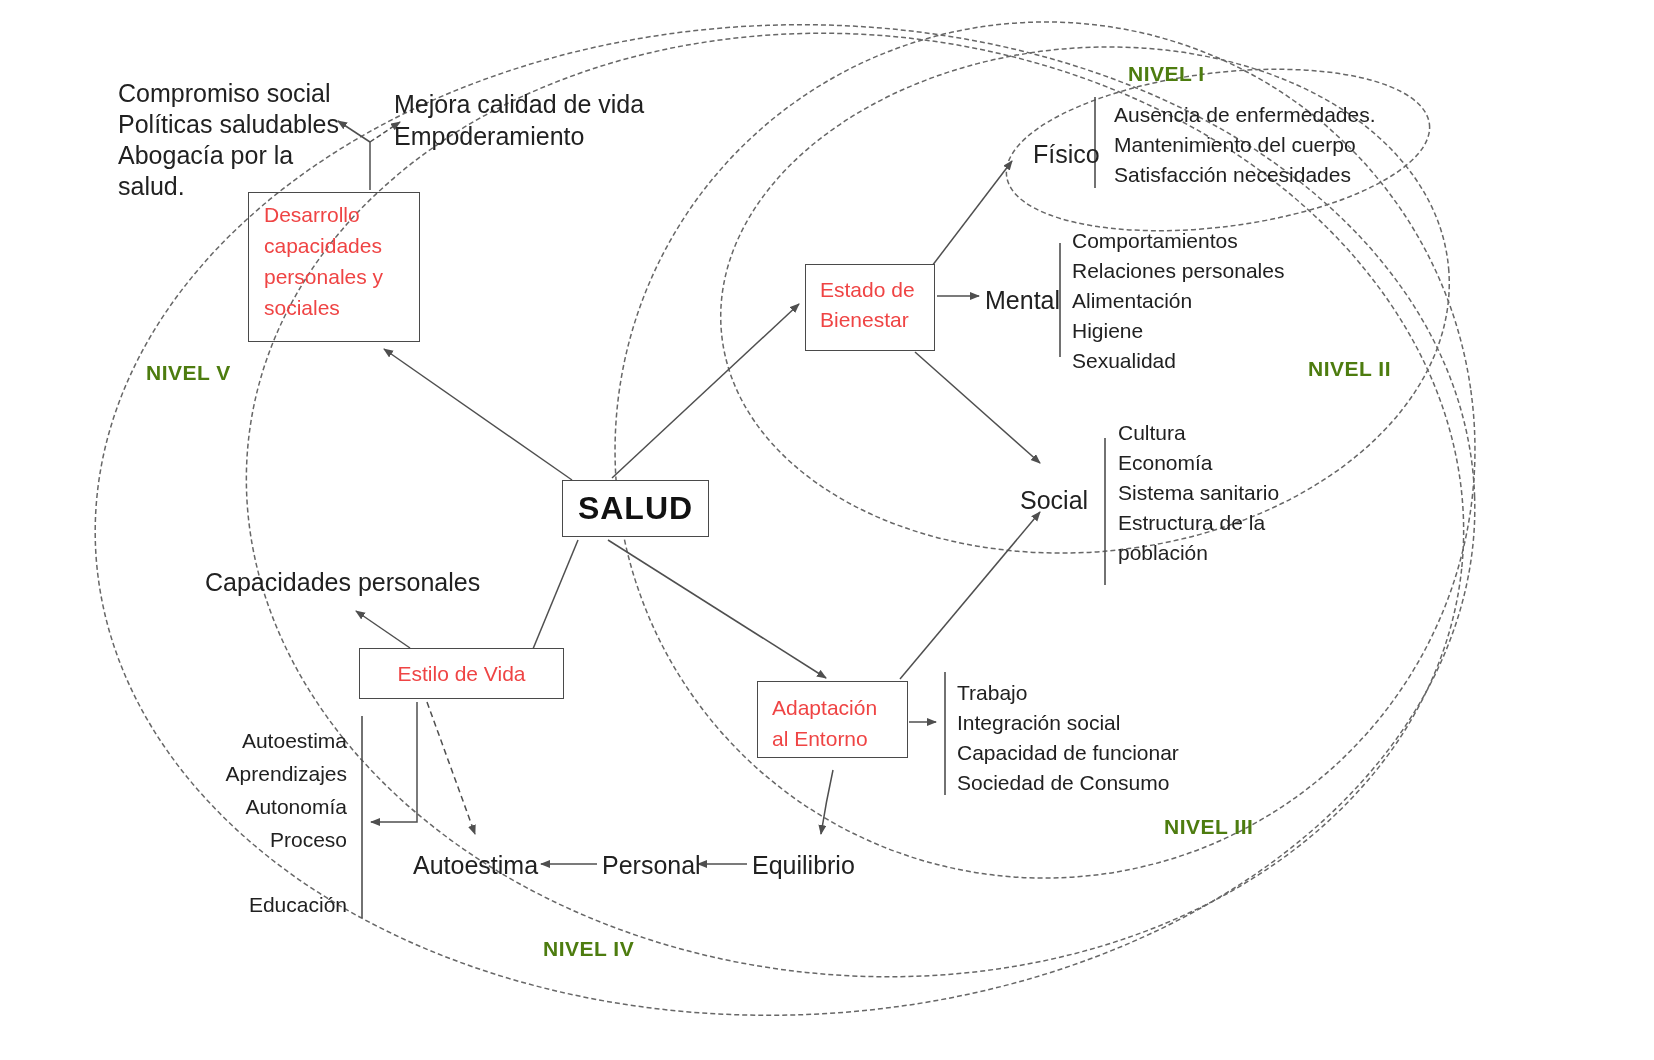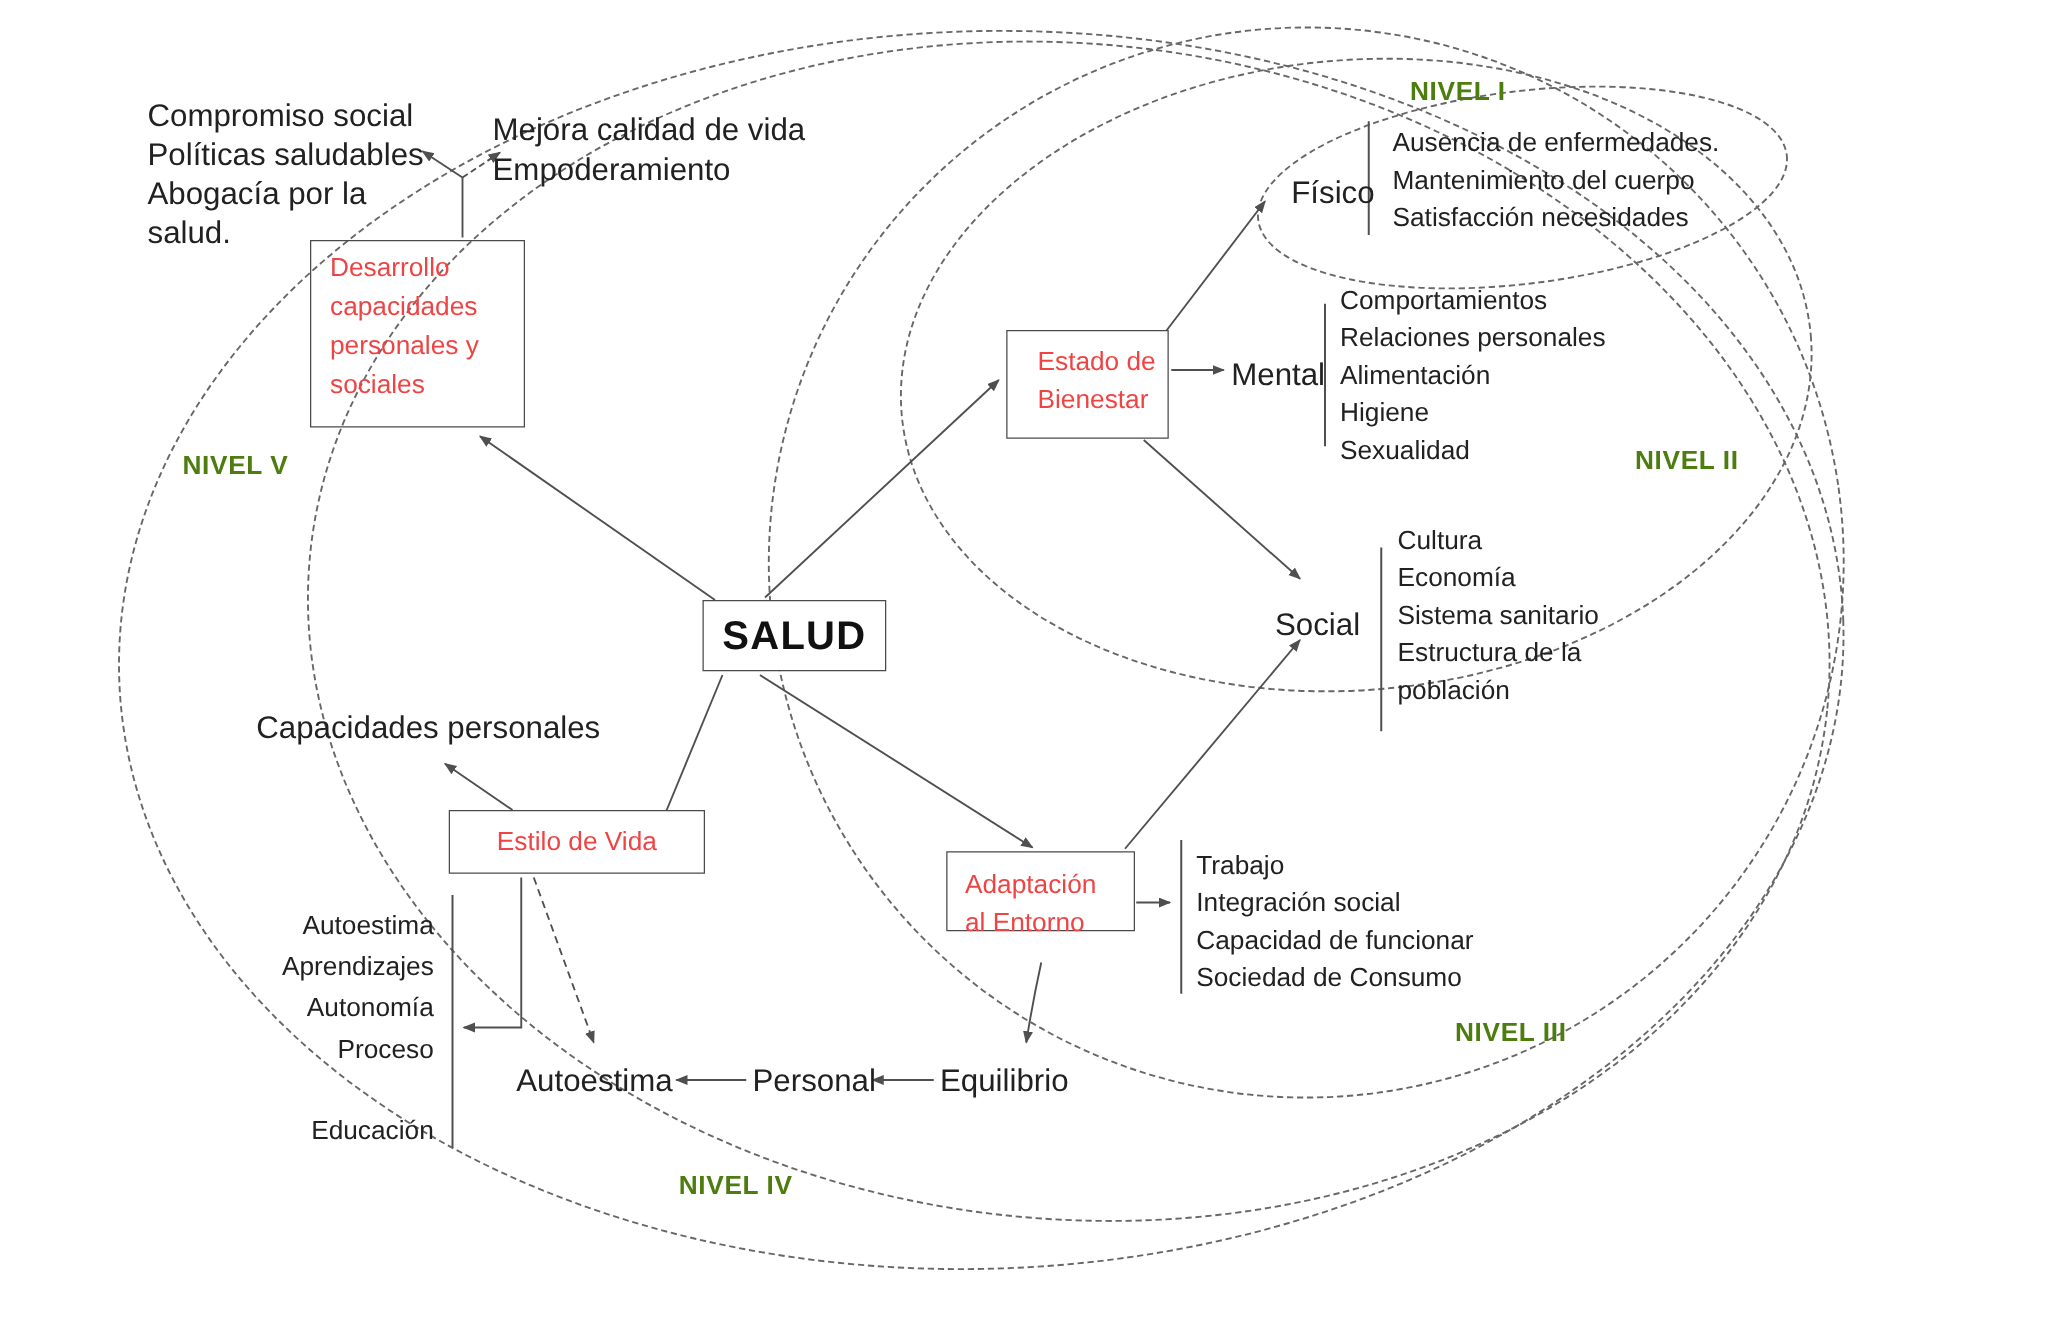--- a/index.html
+++ b/index.html
@@ -84,30 +84,30 @@
     <div>Desarrollo</div>
     <div>capacidades</div>
     <div>personales y</div>
     <div>sociales</div>
   </div>
 
   <div class="node center-text" style="left:518px;top:480px;width:147px;height:57px;font-weight:bold;font-size:32px;letter-spacing:1px;color:#111;">
     <span>SALUD</span>
   </div>
 
-  <div class="node" style="left:805px;top:264px;width:130px;height:87px;padding:10px 0 0 24px;line-height:30px;">
+  <div class="node" style="left:805px;top:264px;width:130px;height:87px;padding:10px 0 0 14px;line-height:30px;">
     <div>Estado de</div>
     <div>Bienestar</div>
   </div>
 
   <div class="node center-text" style="left:315px;top:648px;width:205px;height:51px;">
     <span>Estilo de Vida</span>
   </div>
 
-  <div class="node" style="left:757px;top:681px;width:151px;height:64px;padding:10px 0 0 14px;line-height:31px;">
+  <div class="node" style="left:757px;top:681px;width:151px;height:77px;padding:10px 0 0 14px;line-height:31px;">
     <div>Adaptación</div>
     <div>al Entorno</div>
   </div>
 
   <div class="lvl" style="left:1128px;top:62px;">NIVEL I</div>
   <div class="lvl" style="left:1308px;top:357px;">NIVEL II</div>
   <div class="lvl" style="left:1164px;top:815px;">NIVEL III</div>
   <div class="lvl" style="left:543px;top:937px;">NIVEL IV</div>
   <div class="lvl" style="left:146px;top:361px;">NIVEL V</div>
 

